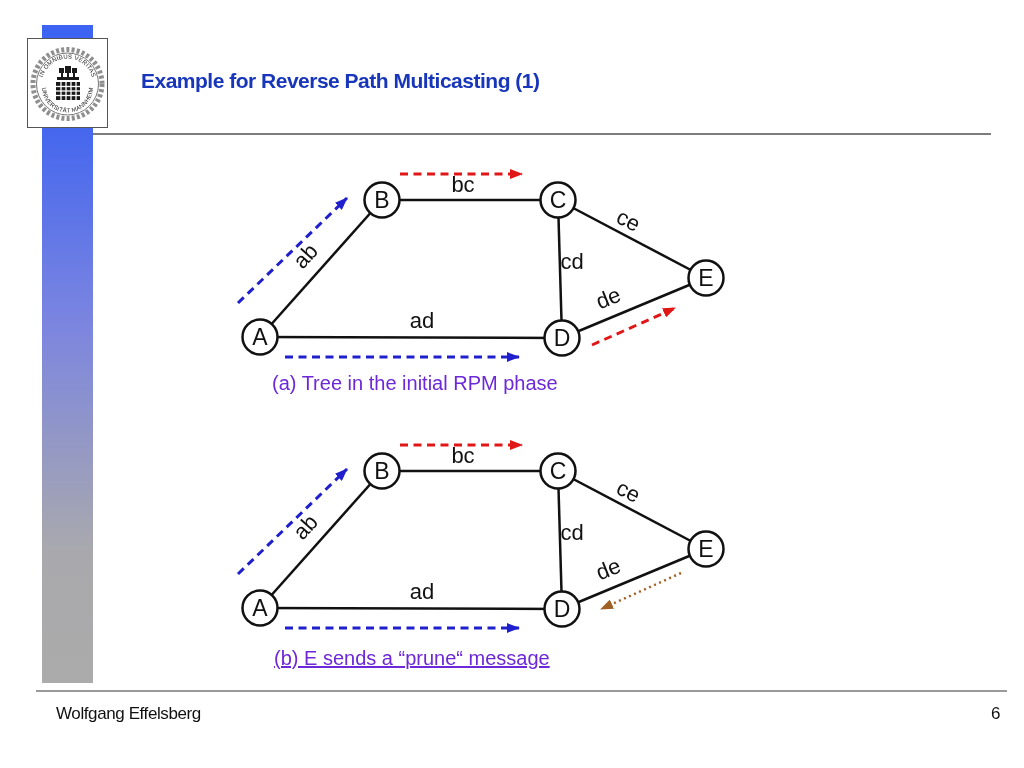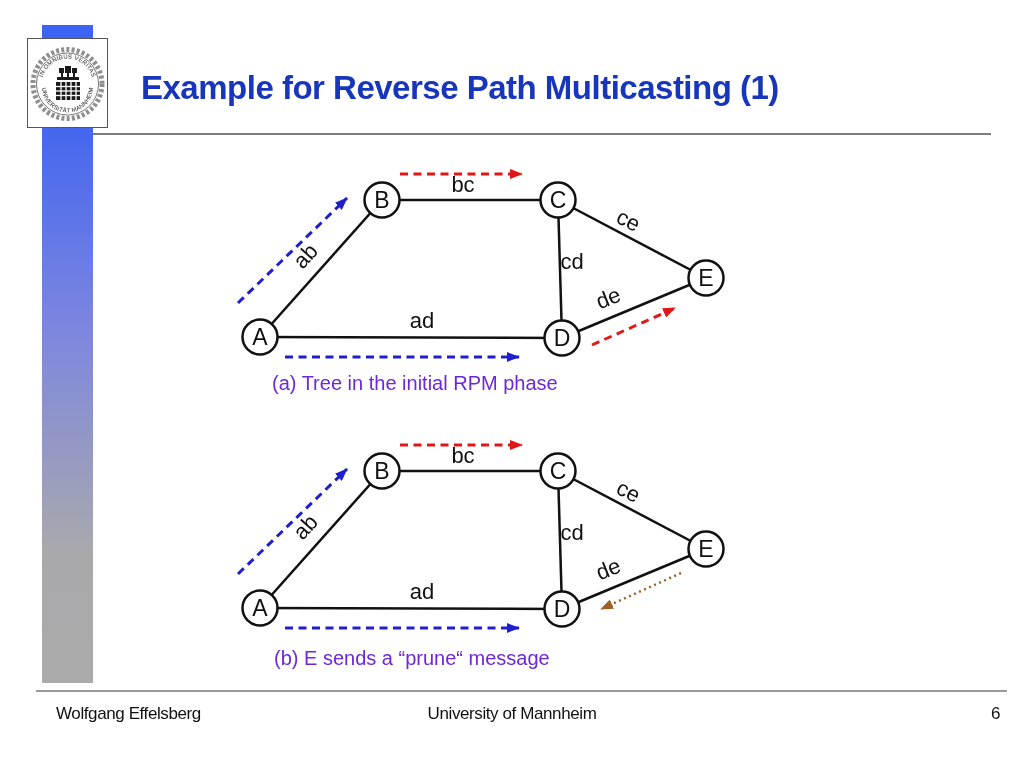--- a/index.html
+++ b/index.html
@@ -10,34 +10,34 @@
   .gradient-bar{
     position:absolute;left:42px;top:25px;width:51px;height:658px;
     background:linear-gradient(180deg,#3c63f2 0%,#3e63f0 12%,#7b85e0 45%,#a9a9ad 80%,#ababab 100%);
   }
   .logo-box{
     position:absolute;left:27px;top:38px;width:81px;height:90px;
     background:#ffffff;border:1px solid #555;box-sizing:border-box;
   }
   .slide-title{
     position:absolute;left:141px;top:69px;width:860px;
-    font-size:33px;font-weight:bold;letter-spacing:-0.5px;color:#1836bb;white-space:nowrap;
+    font-size:21px;font-weight:bold;letter-spacing:-0.5px;color:#1836bb;white-space:nowrap;
   }
   .header-rule{
     position:absolute;left:93px;top:133px;width:898px;height:0;
     border-top:2px solid #7d7d7d;
   }
   .diagram-svg{position:absolute;width:520px;height:220px;}
   #diagram-a{left:225px;top:155px;}
   #diagram-b{left:225px;top:426px;}
   .caption{
     position:absolute;font-size:20px;color:#6d28d9;white-space:nowrap;
   }
   #caption-a{left:272px;top:372px;}
-  #caption-b{left:274px;top:647px;}
+  #caption-b{left:274px;top:647px;text-decoration:underline;}
   .footer-rule{
     position:absolute;left:36px;top:690px;width:971px;height:0;
     border-top:2px solid #9a9a9a;
   }
   .footer{
     position:absolute;left:0;top:704px;width:1024px;height:24px;
     font-size:17px;letter-spacing:-0.4px;color:#111;
   }
   .footer .author{position:absolute;left:56px;top:0;}
   .footer .institution{position:absolute;left:0;width:1024px;text-align:center;top:0;}
@@ -164,15 +164,14 @@
     <text x="347" y="114" text-anchor="middle" font-size="22" fill="#111111" transform="rotate(0 347 114)">cd</text>
     <text x="197" y="173" text-anchor="middle" font-size="22" fill="#111111" transform="rotate(0 197 173)">ad</text>
     <text x="400" y="72" text-anchor="middle" font-size="22" fill="#111111" transform="rotate(27 400 72)">ce</text>
     <text x="386" y="150" text-anchor="middle" font-size="22" fill="#111111" transform="rotate(-22 386 150)">de</text>
   </svg>
 <div id="caption-b" class="caption">(b) E sends a “prune“ message</div>
 
 <div class="footer-rule"></div>
 <div class="footer">
   <span class="author">Wolfgang Effelsberg</span>
-  <span class="institution">University of Mannheim</span>
   <span class="page-number">6</span>
 </div>
 
 </body></html>

